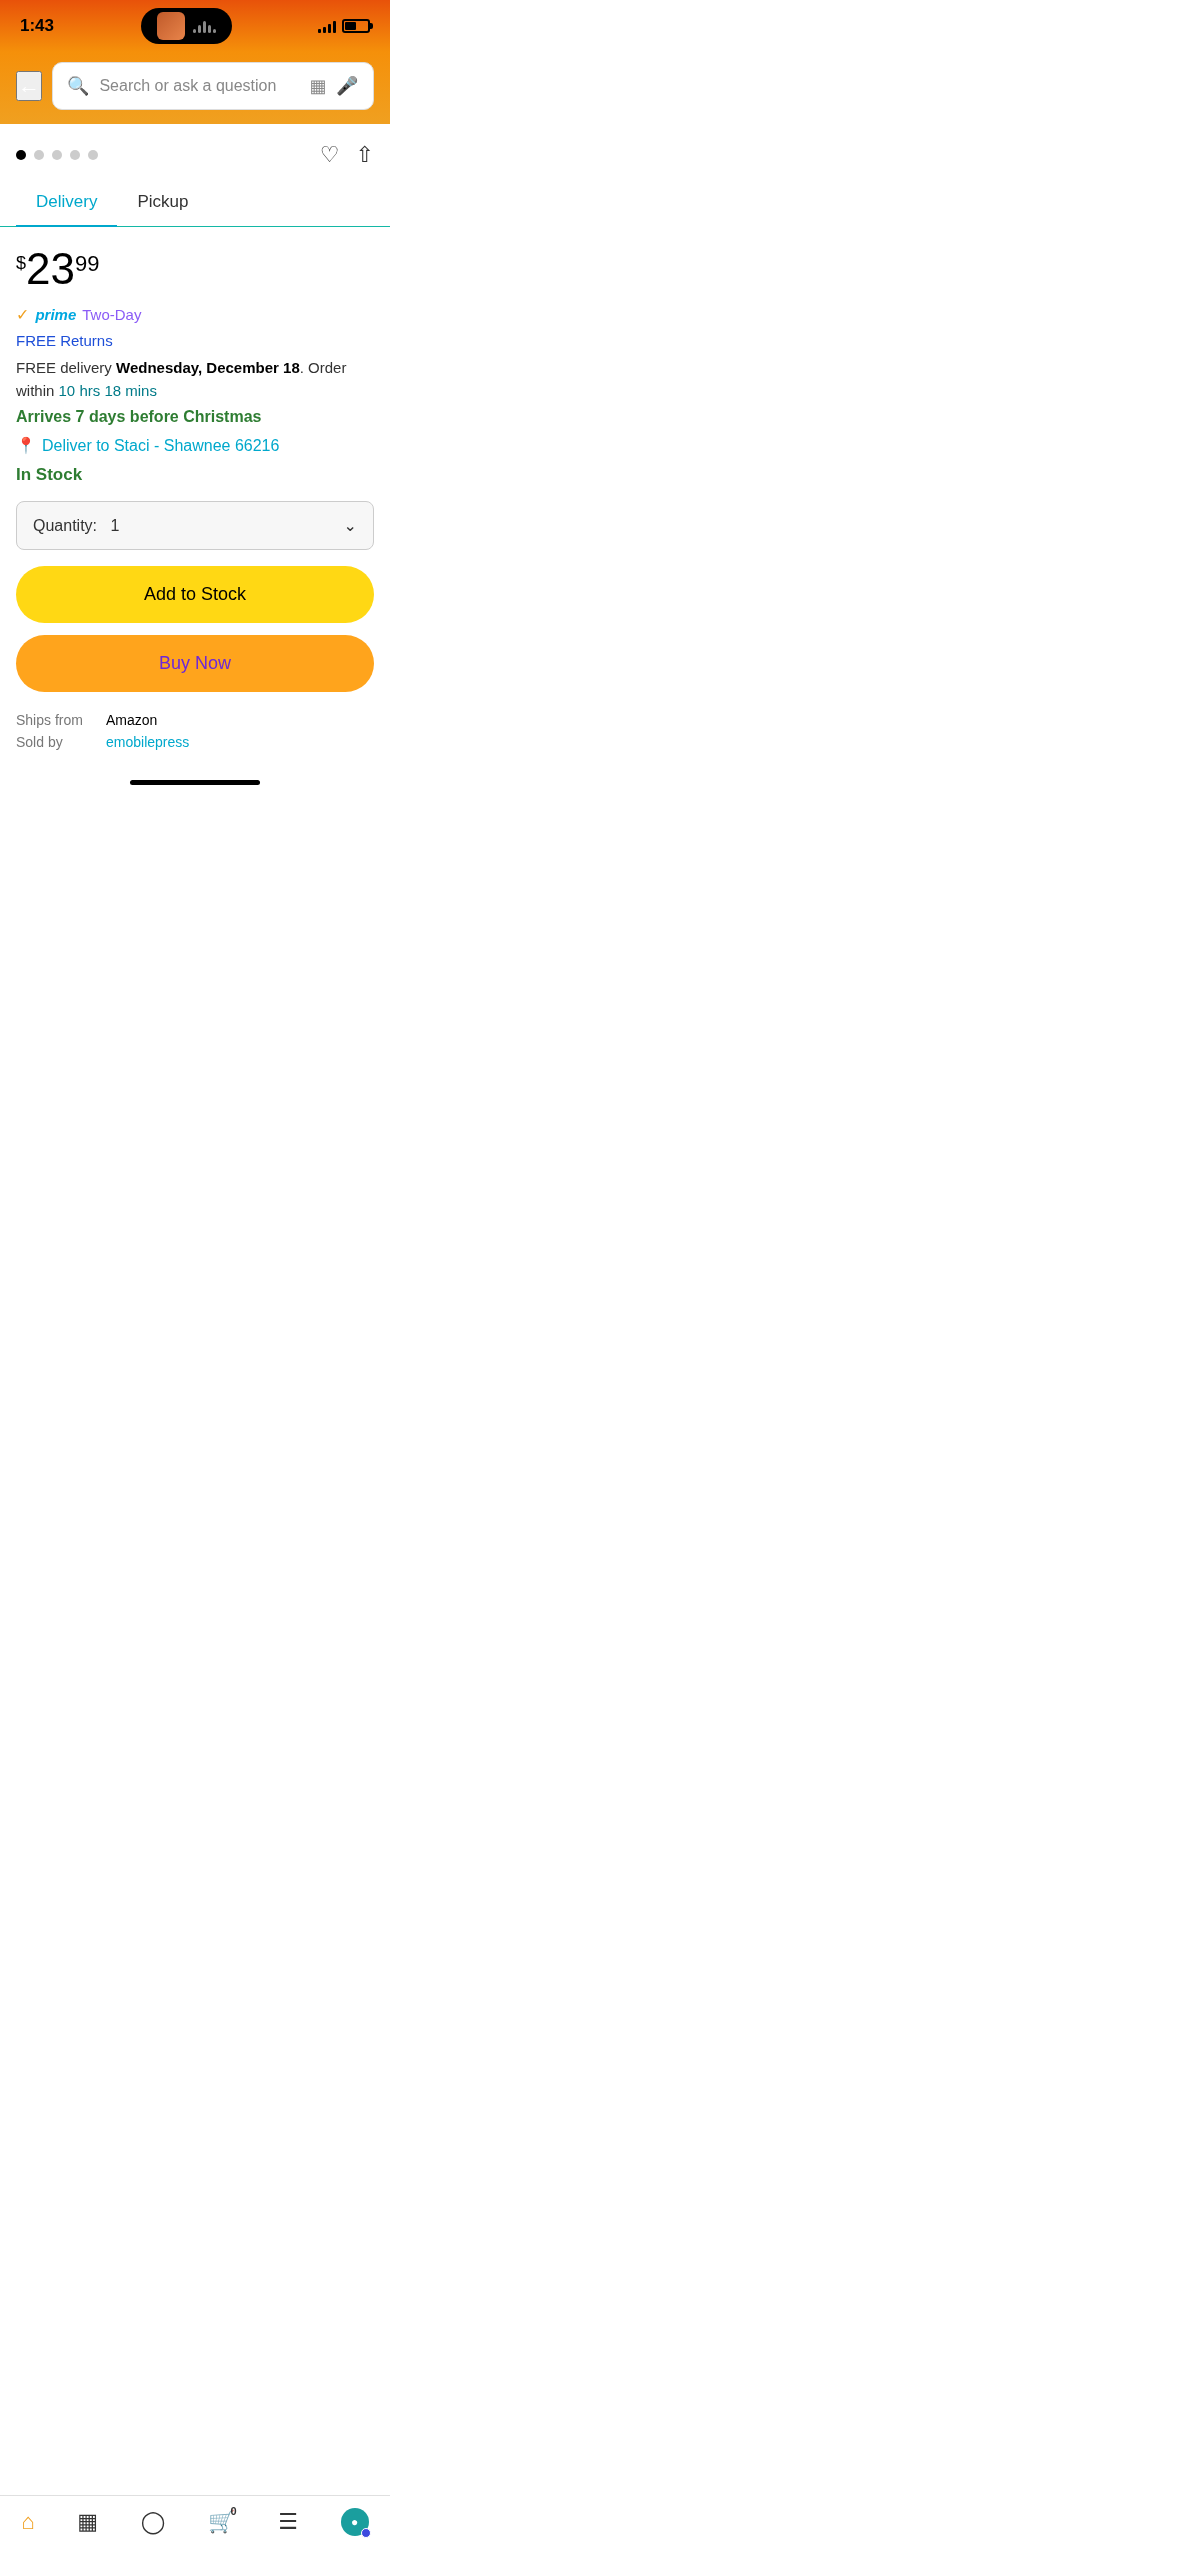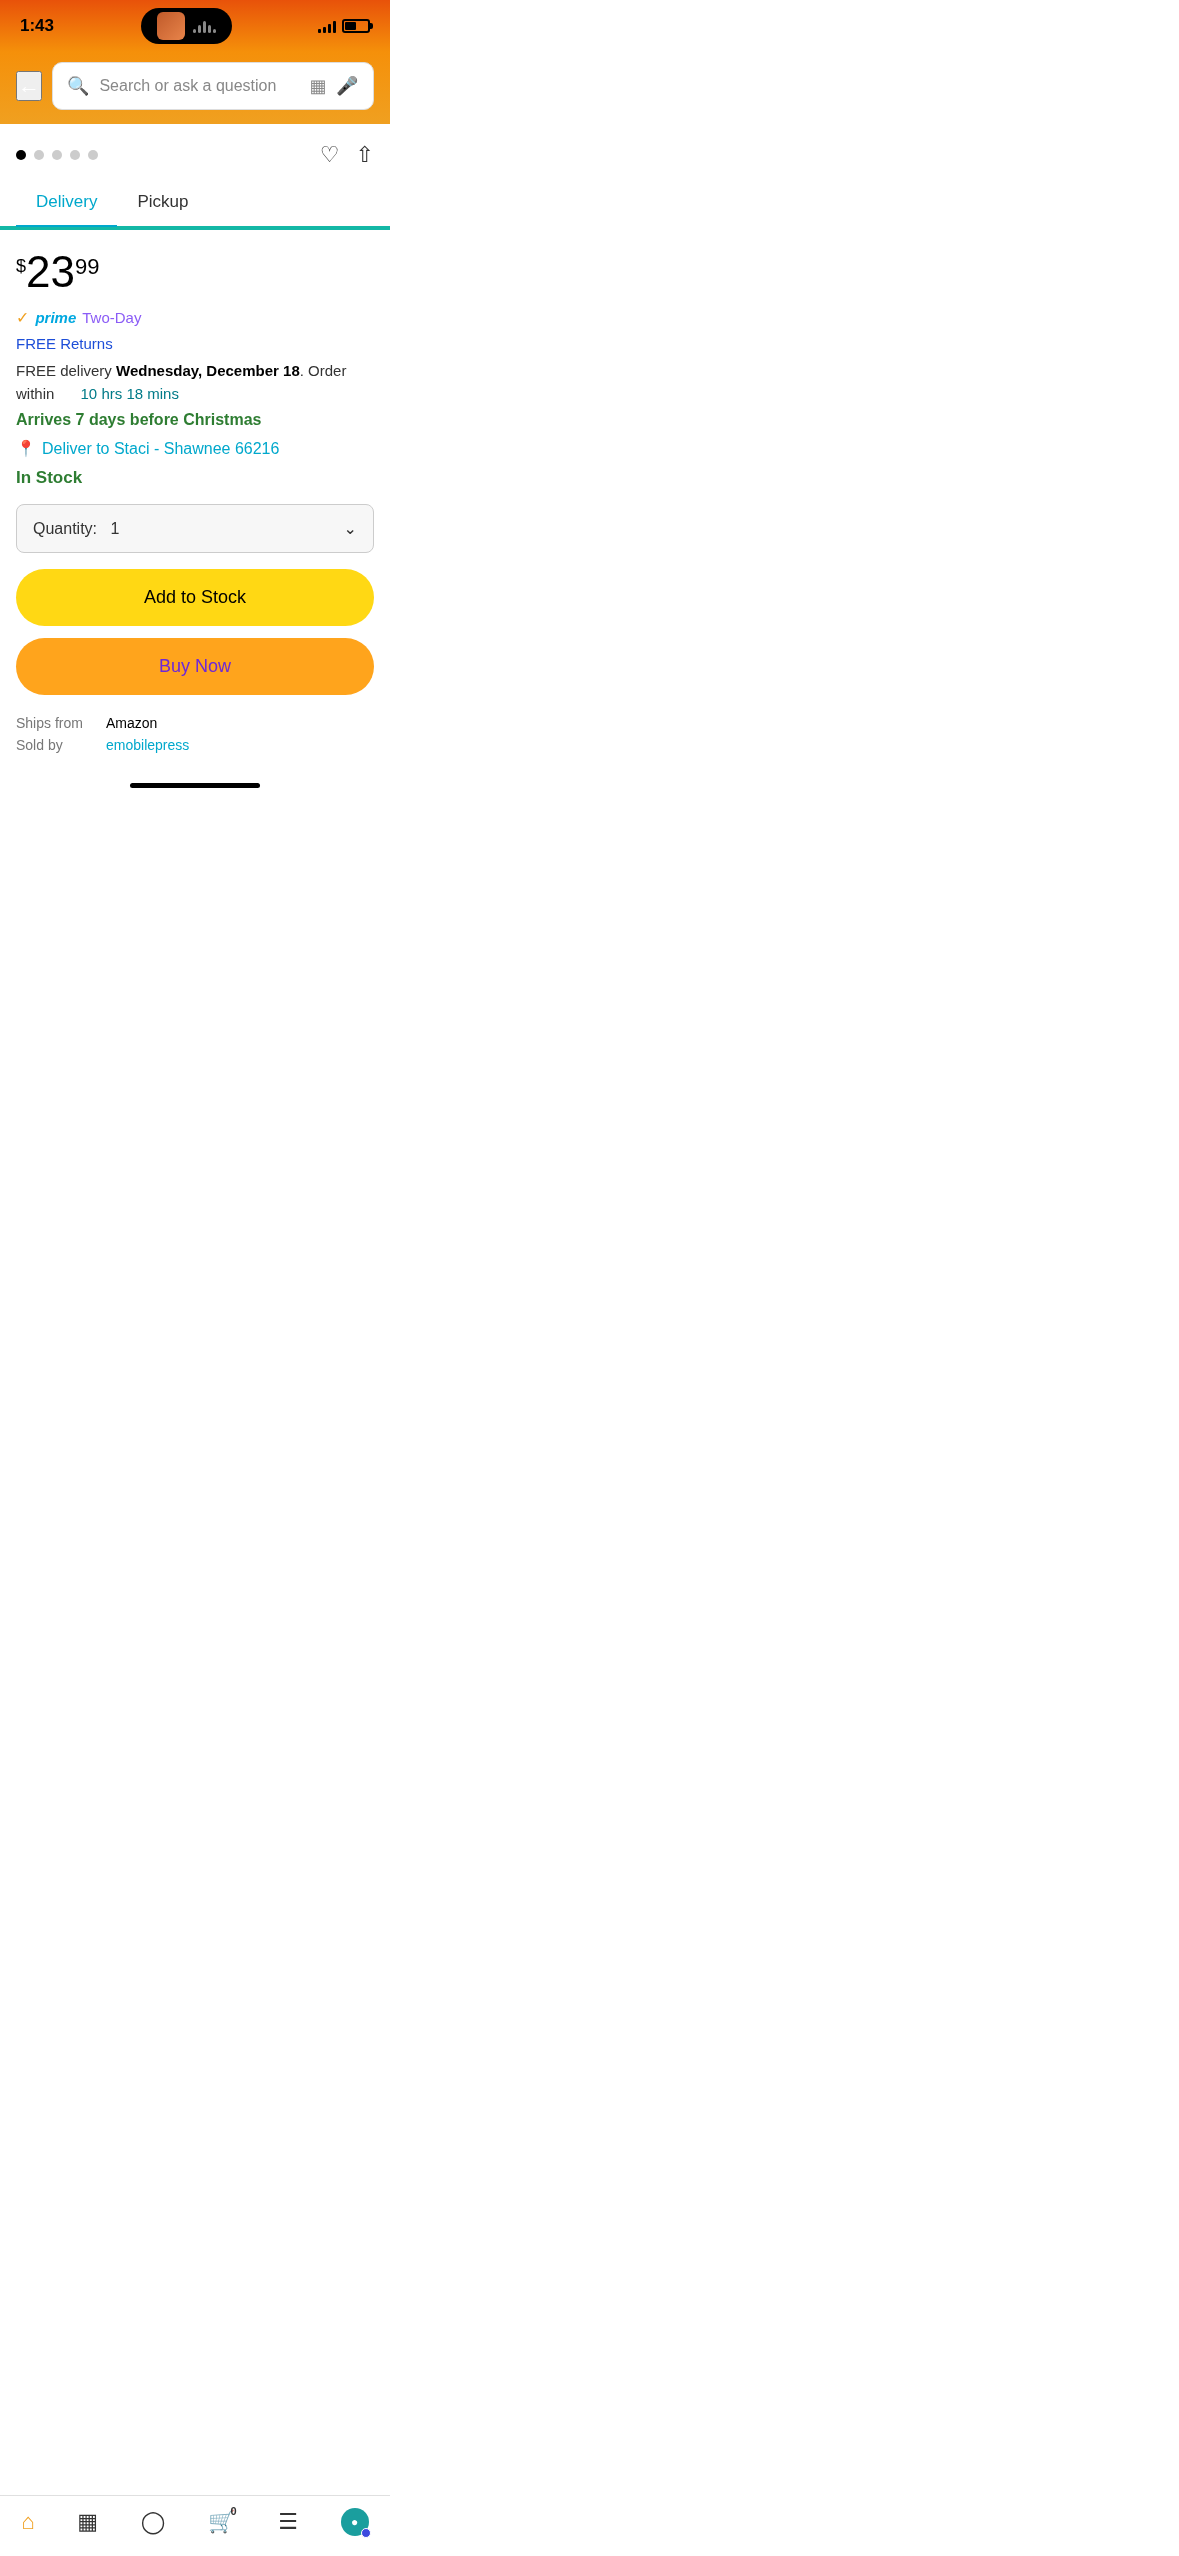--- a/index.html
+++ b/index.html
@@ -176,21 +176,21 @@
       font-size: 22px;
       color: #333;
       cursor: pointer;
       background: none;
       border: none;
     }
 
     
     .tabs {
       display: flex;
-      border-bottom: 4px solid #14b8a6;
+      border-bottom: 1px solid #14b8a6;
       padding: 0 16px;
     }
     .tab {
       padding: 14px 20px;
       font-size: 17px;
       cursor: pointer;
       position: relative;
       border: none;
       background: none;
     }
@@ -274,21 +274,20 @@
       color: #333;
       line-height: 1.5;
       margin-bottom: 6px;
     }
     .delivery-text strong {
       font-weight: 700;
       color: #000;
     }
     .delivery-time {
       color: #007a88;
-      margin-left: 22px;
     }
 
     .christmas-text {
       font-size: 16px;
       font-weight: 700;
       color: #2e7d32;
       margin-bottom: 10px;
     }
 
     .deliver-to {

